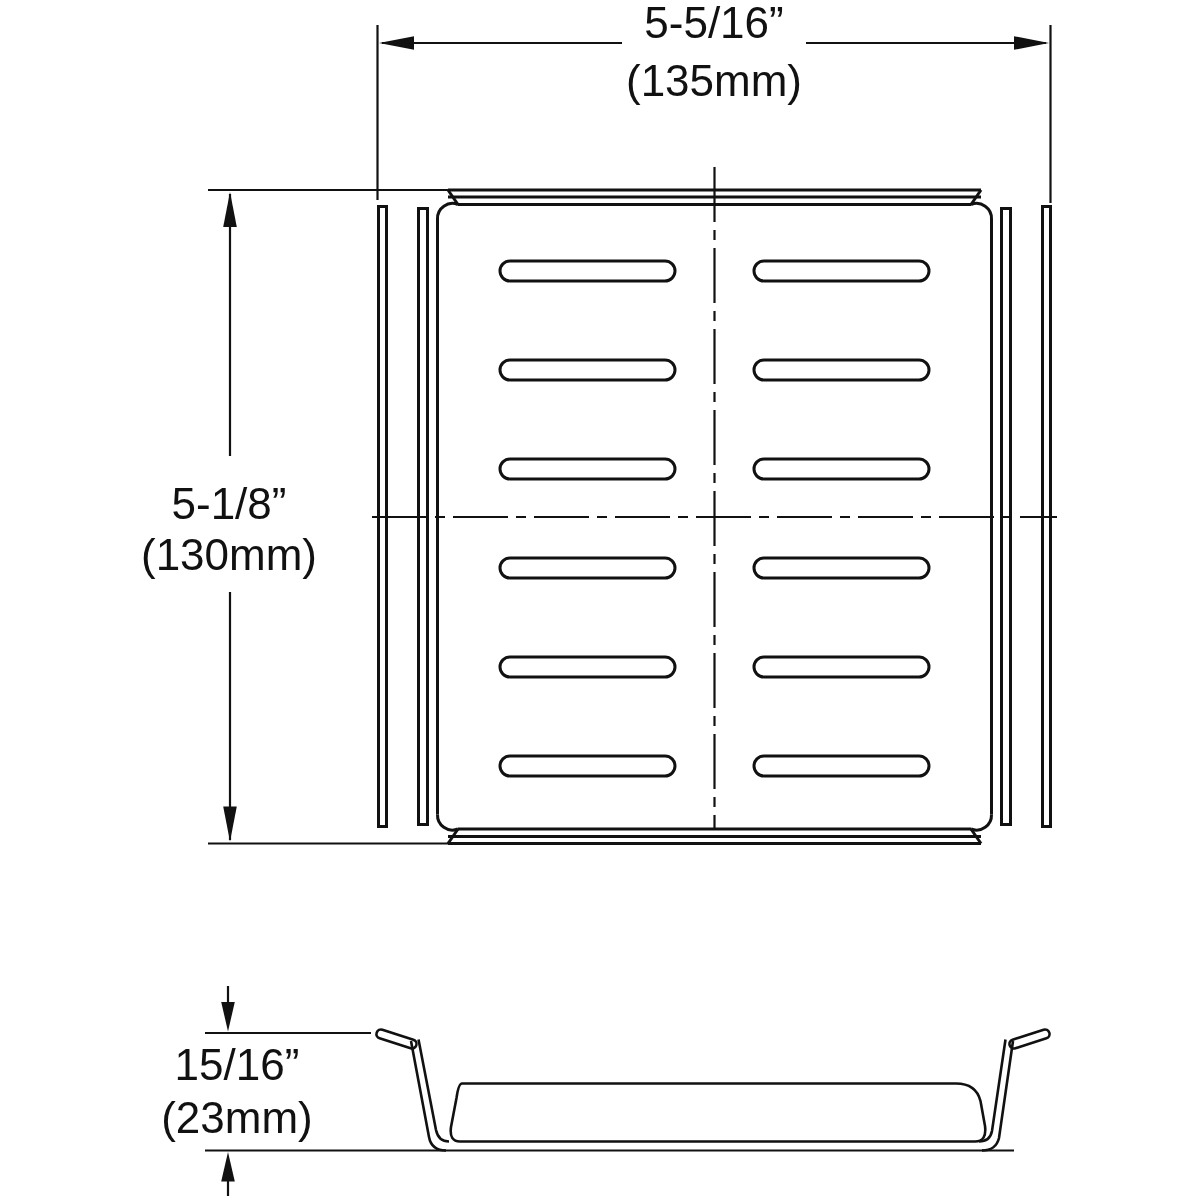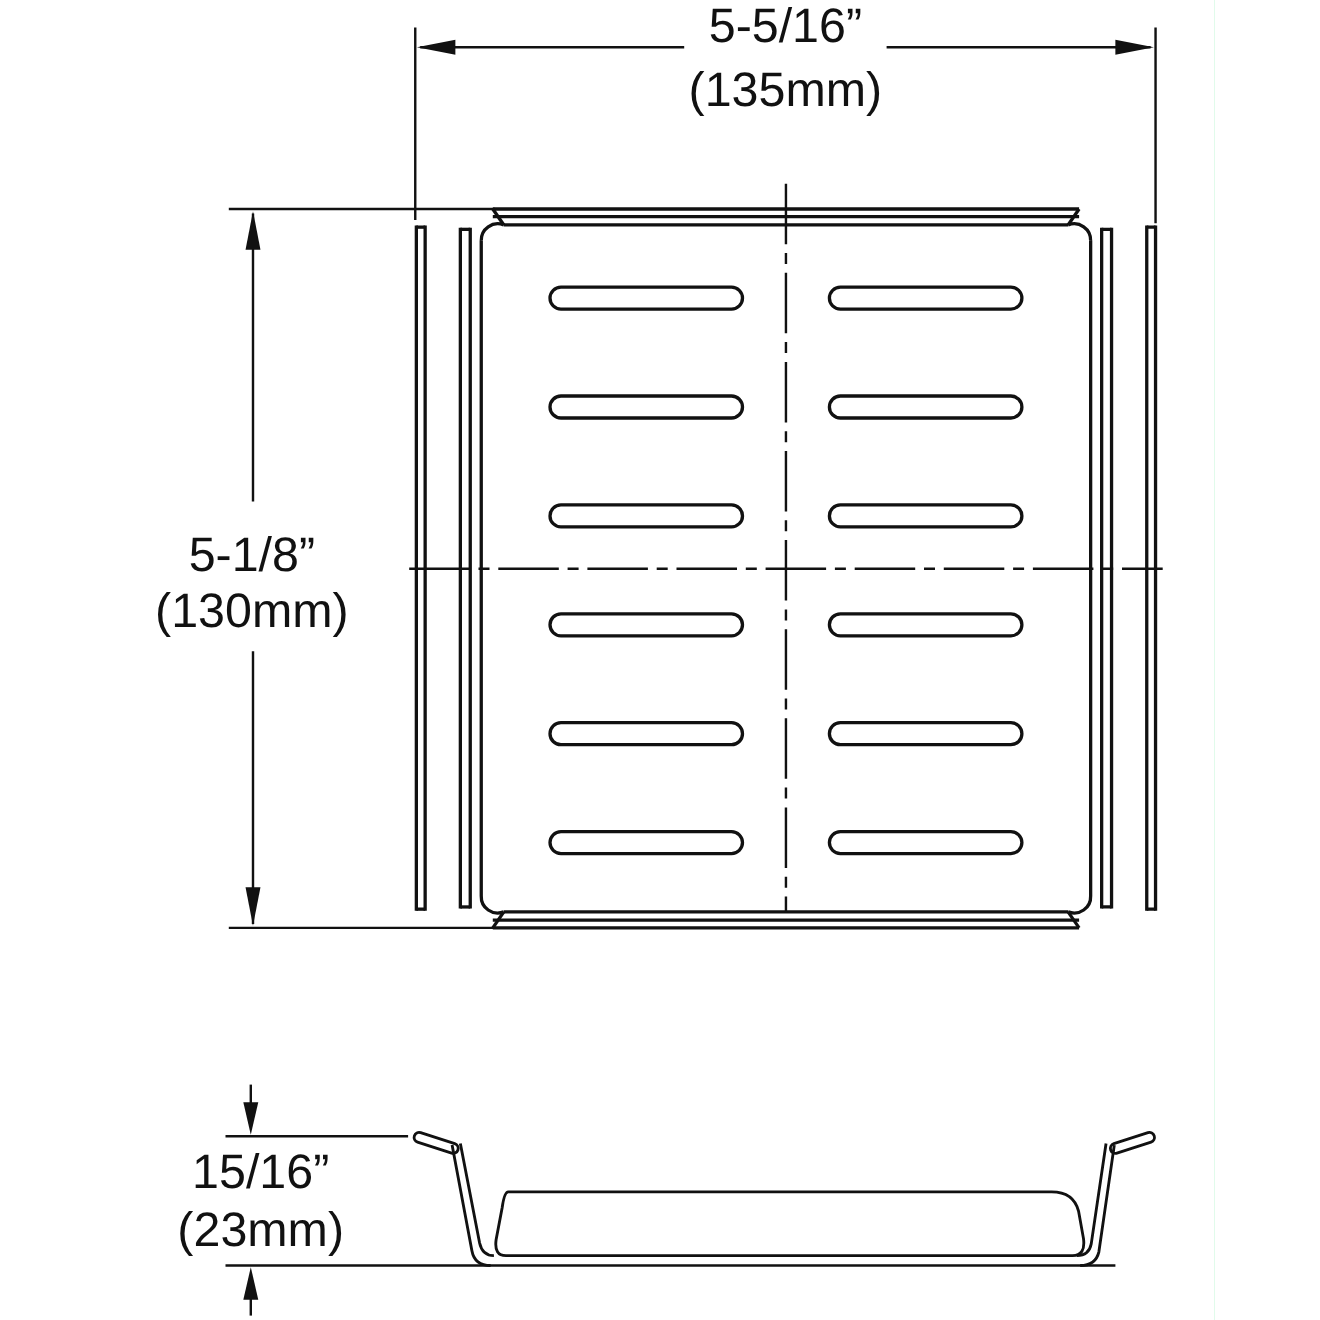--- a/index.html
+++ b/index.html
@@ -4,21 +4,21 @@
 <style>
   html, body {
     margin: 0;
     padding: 0;
     background: #ffffff;
   }
   .sheet {
     position: relative;
     width: 1104px;
     height: 1200px;
-    background: #86efac;
+    background: #a21caf;
     overflow: hidden;
   }
   svg text {
     font-family: "Liberation Sans", "DejaVu Sans", sans-serif;
     font-size: 44px;
     fill: #111111;
   }
   .obj  { stroke: #111111; stroke-width: 3;   fill: none; }
   .obj2 { stroke: #111111; stroke-width: 2.6; fill: none; }
   .dim  { stroke: #111111; stroke-width: 2.2; fill: none; }

